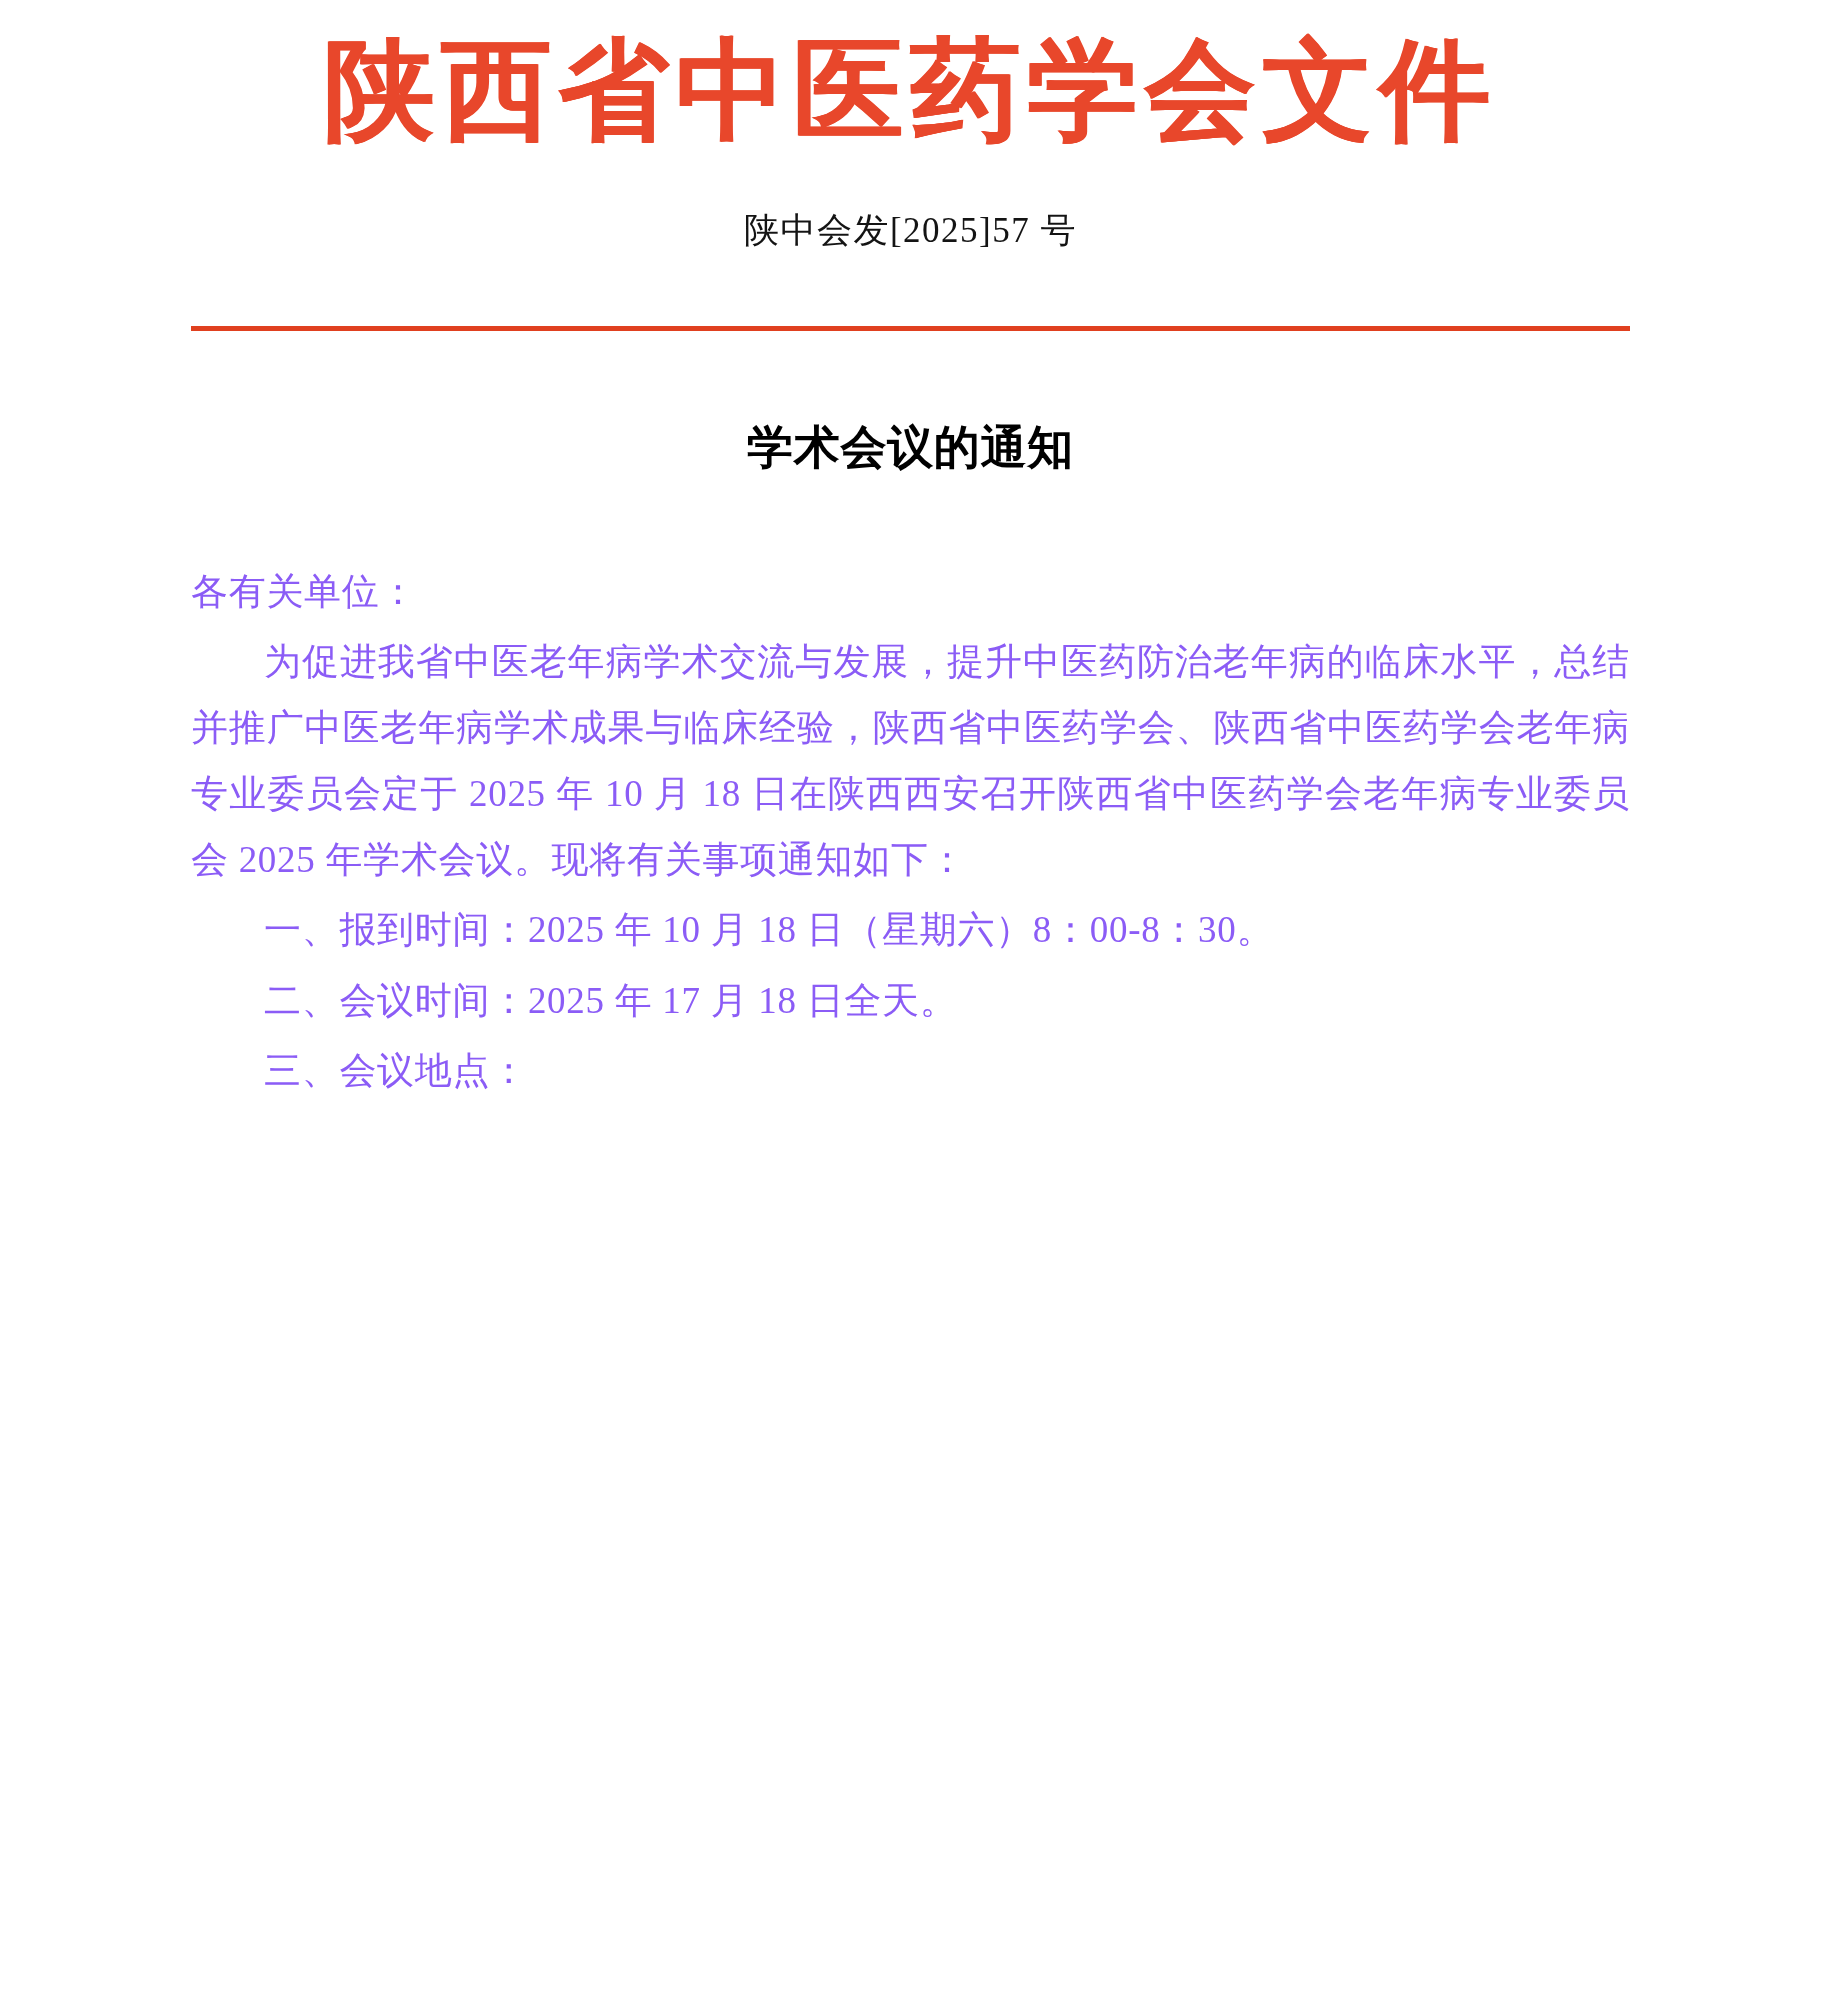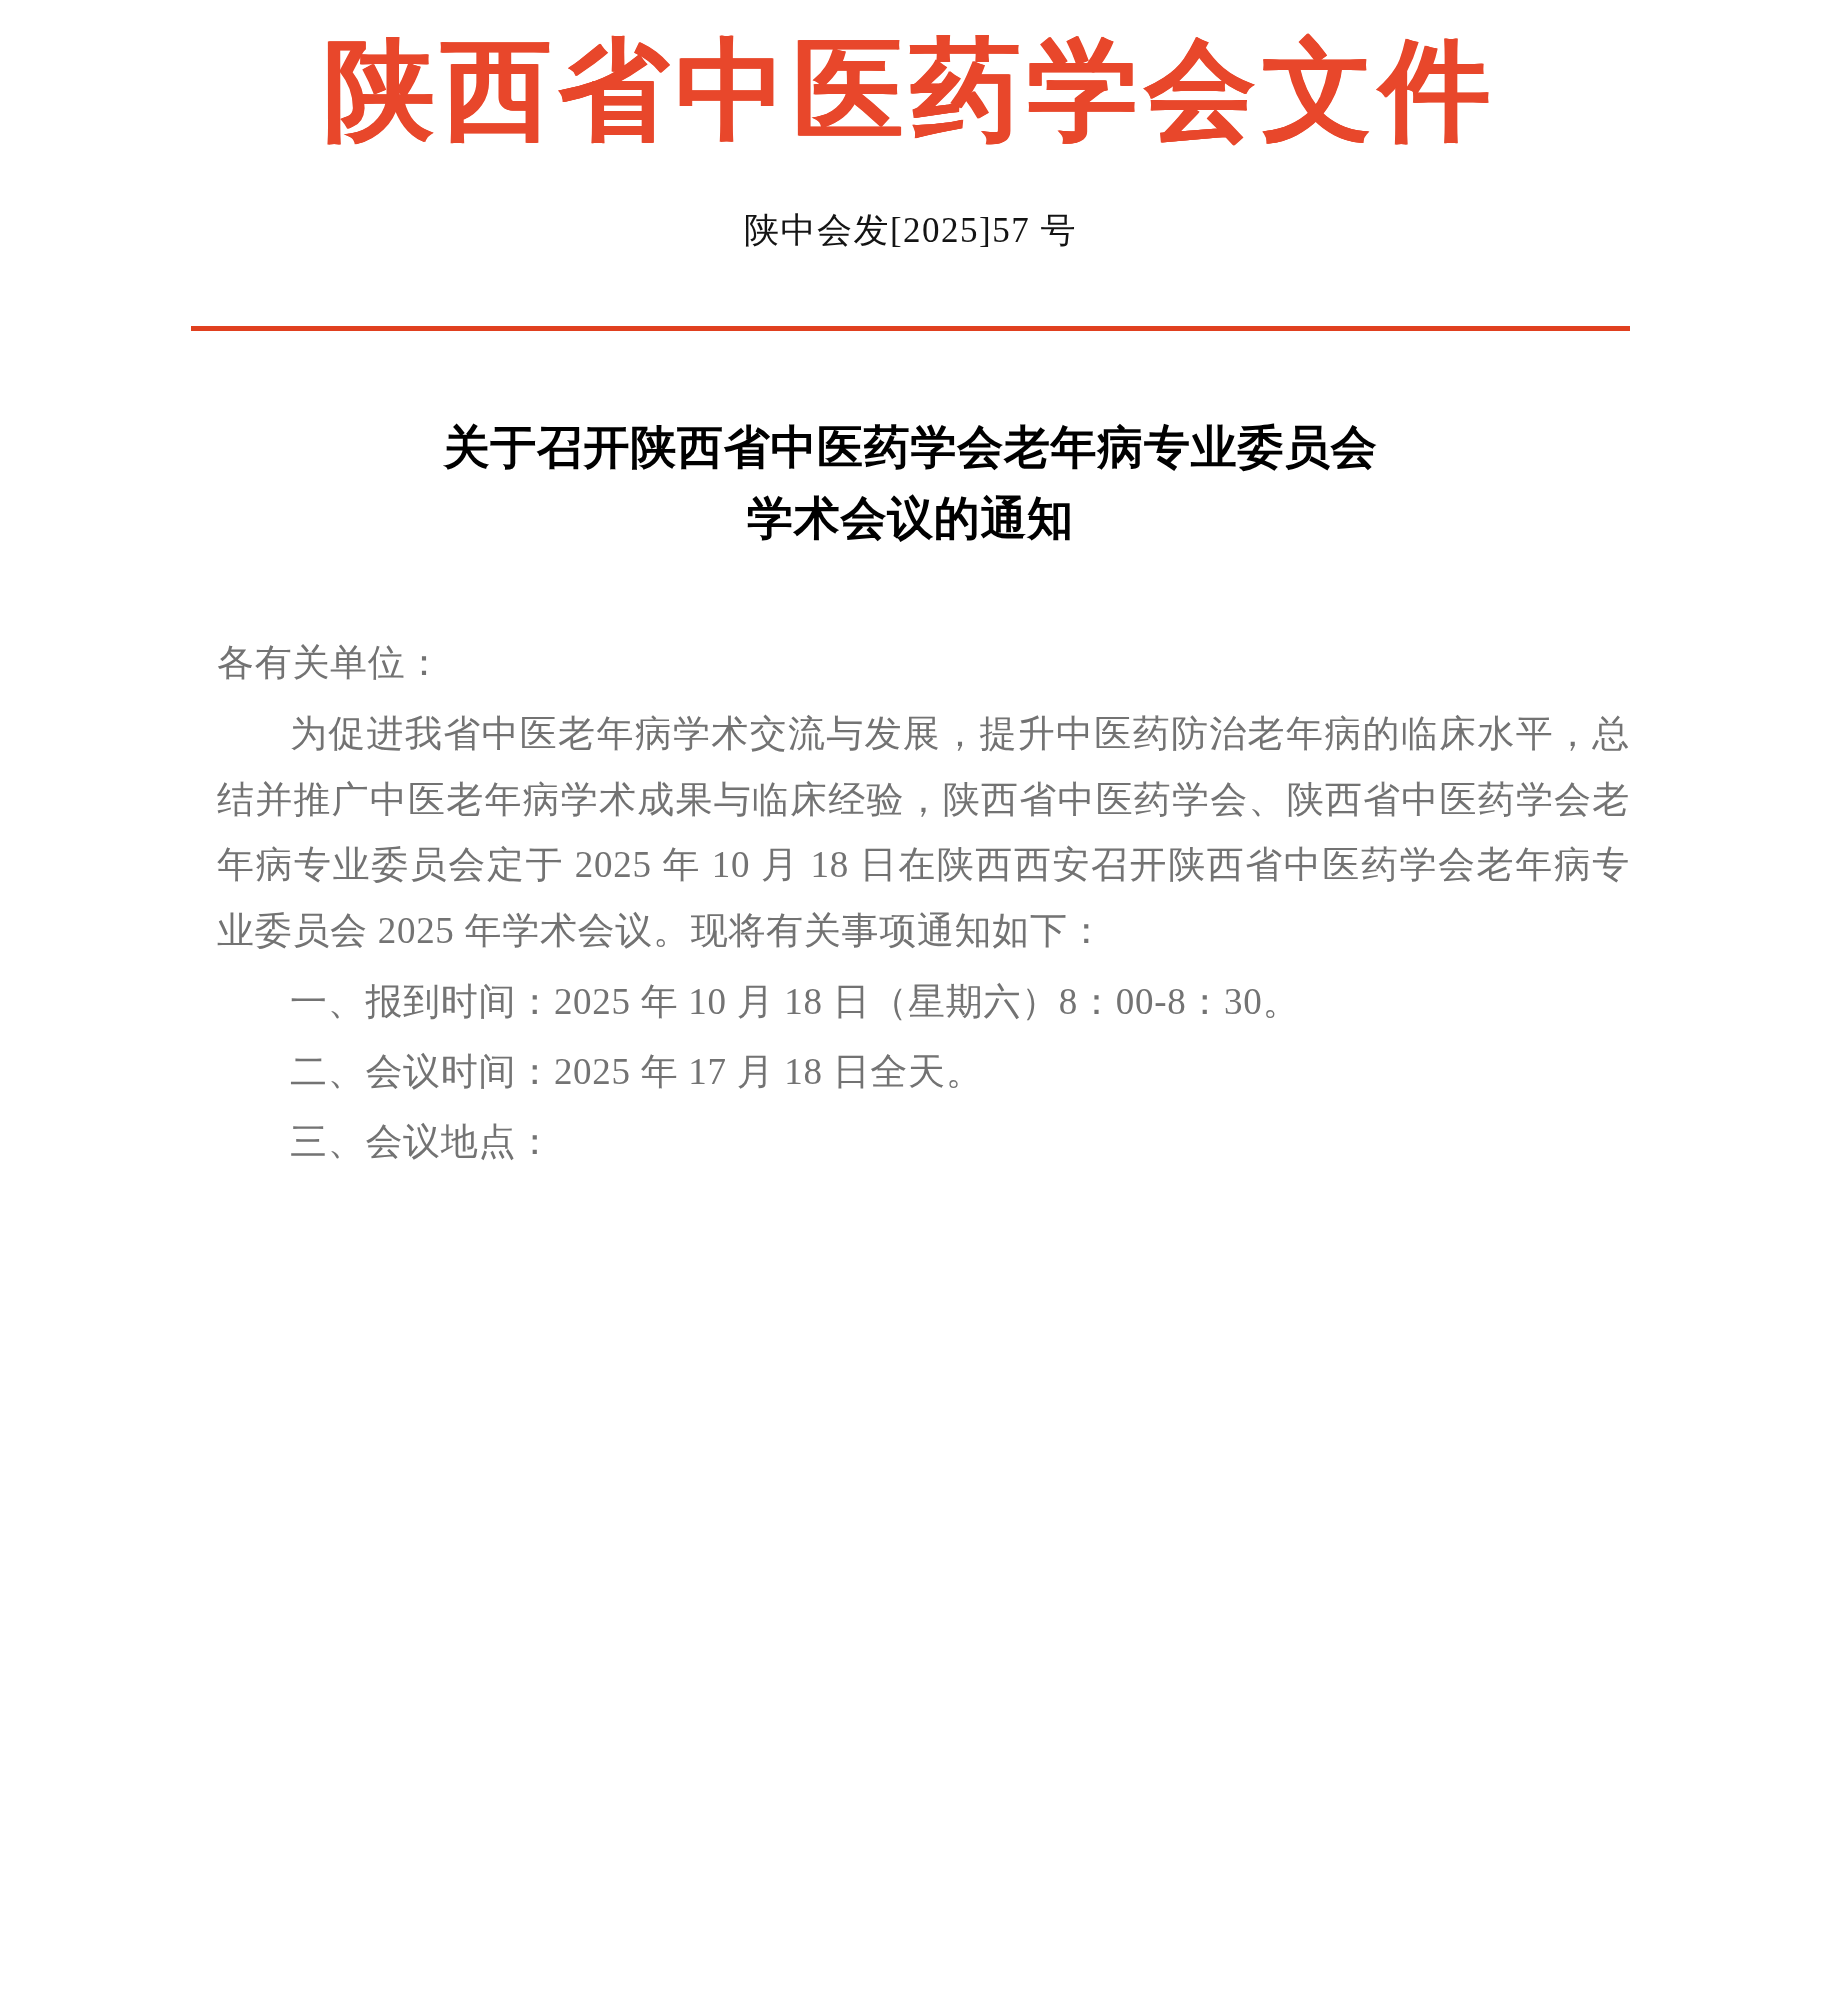--- a/index.html
+++ b/index.html
@@ -67,23 +67,22 @@
     color: #000;
   }
   .doc-title div { white-space: nowrap; }
 
   
   .body-text {
     margin-top: 76px;
     font-size: 37px;
     line-height: 1.78;
     letter-spacing: 0.7px;
-    color: #737373;
+    color: #8b5cf6;
     font-family: "Liberation Serif", "DejaVu Serif", serif;
-    margin-left: 26px;
   }
   .salutation {
     margin-bottom: 13.2px;
   }
   .para {
     text-align: justify;
     text-justify: inter-ideograph;
     margin: 0 0 4.4px 0;
   }
   .indent2 {
@@ -106,21 +105,20 @@
 
   <div class="masthead">
     <div class="masthead-title">陕西省中医药学会文件</div>
   </div>
 
   <div class="doc-number">陕中会发[2025]57 号</div>
 
   <div class="red-rule"></div>
 
   <div class="doc-title">
-    <div>关于召开陕西省中医药学会老年病专业委员会</div>
     <div>学术会议的通知</div>
   </div>
 
   <div class="body-text">
 
     <div class="para salutation">各有关单位：</div>
 
     <div class="para indent2">为促进我省中医老年病学术交流与发展，提升中医药防治老年病的临床水平，总结并推广中医老年病学术成果与临床经验，陕西省中医药学会、陕西省中医药学会老年病专业委员会定于 2025 年 10 月 18 日在陕西西安召开陕西省中医药学会老年病专业委员会 2025 年学术会议。现将有关事项通知如下：</div>
 
     <div class="item">一、报到时间：2025 年 10 月 18 日（星期六）8：00-8：30。</div>

